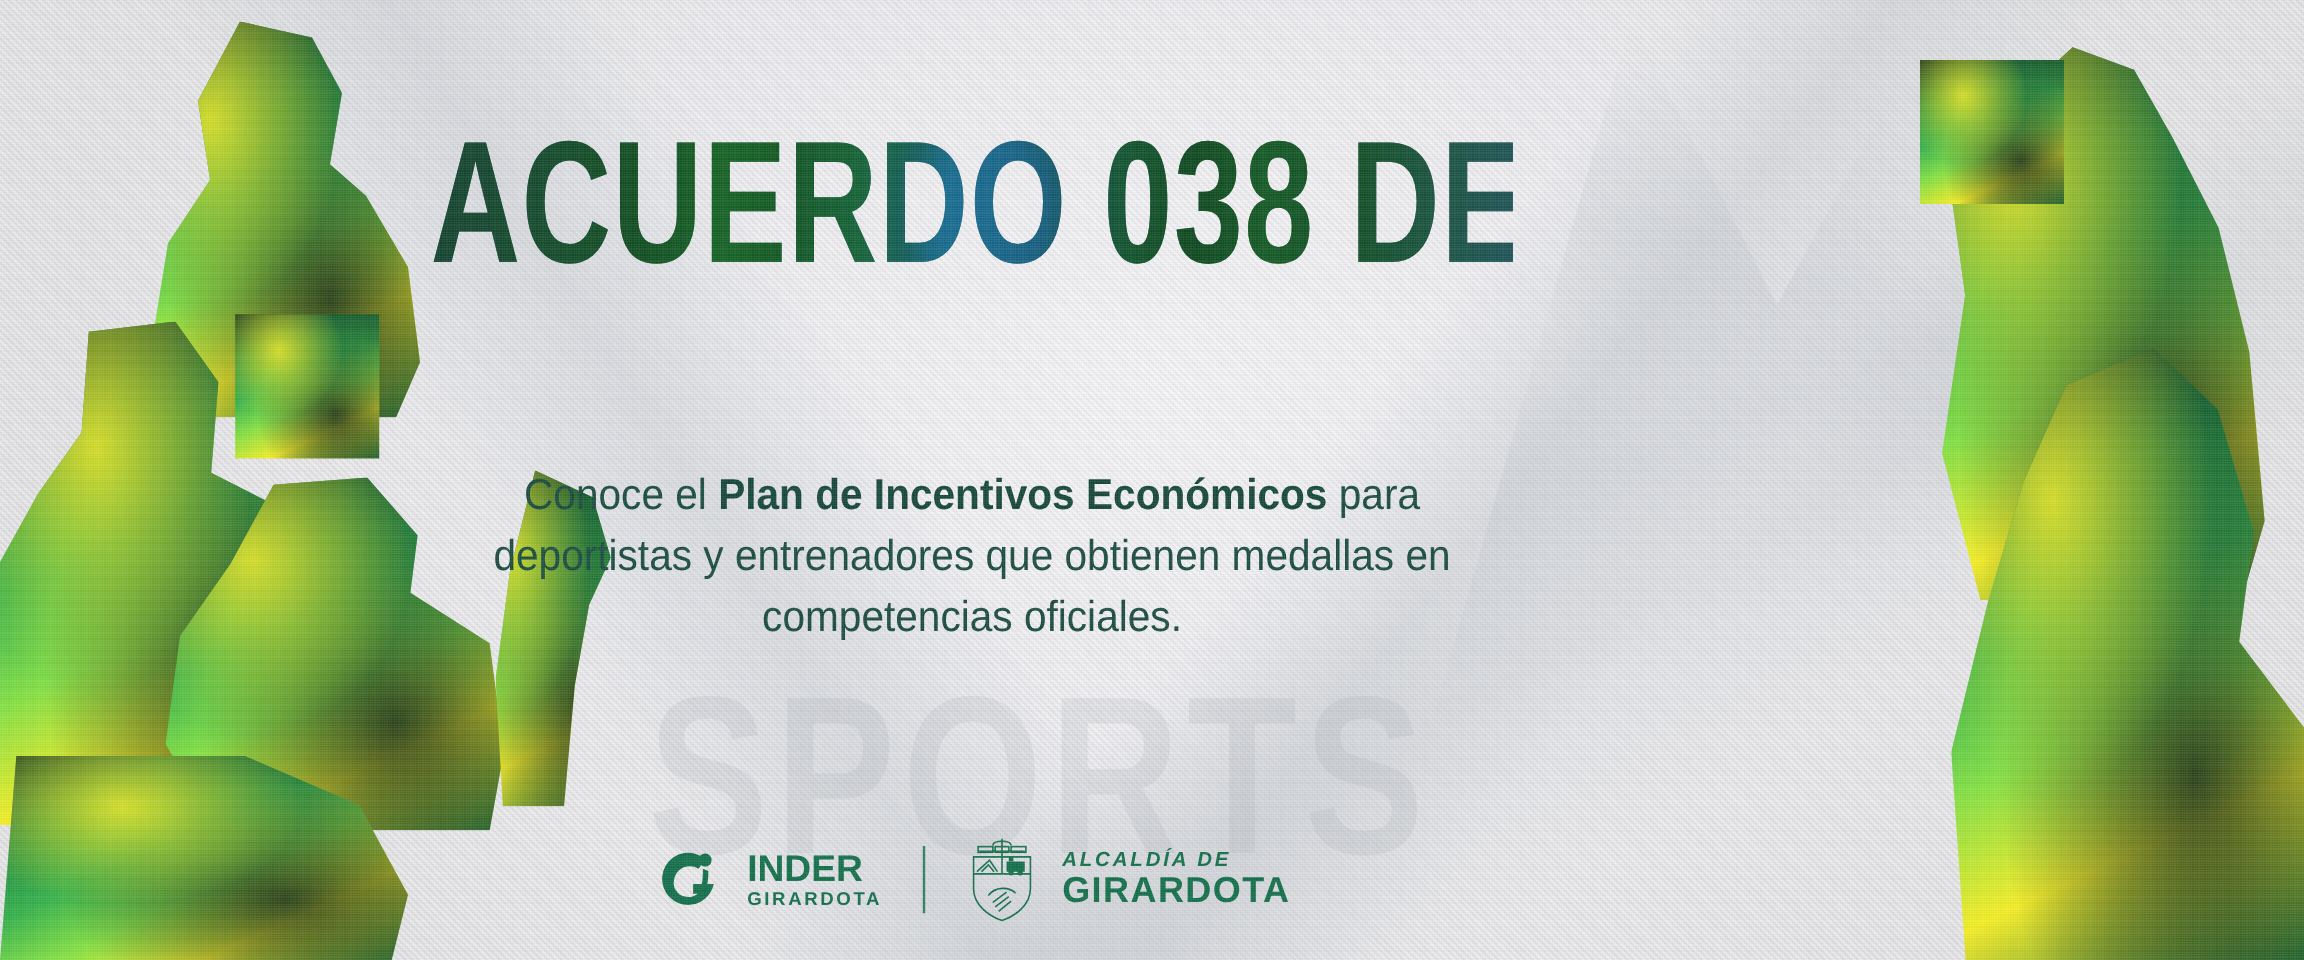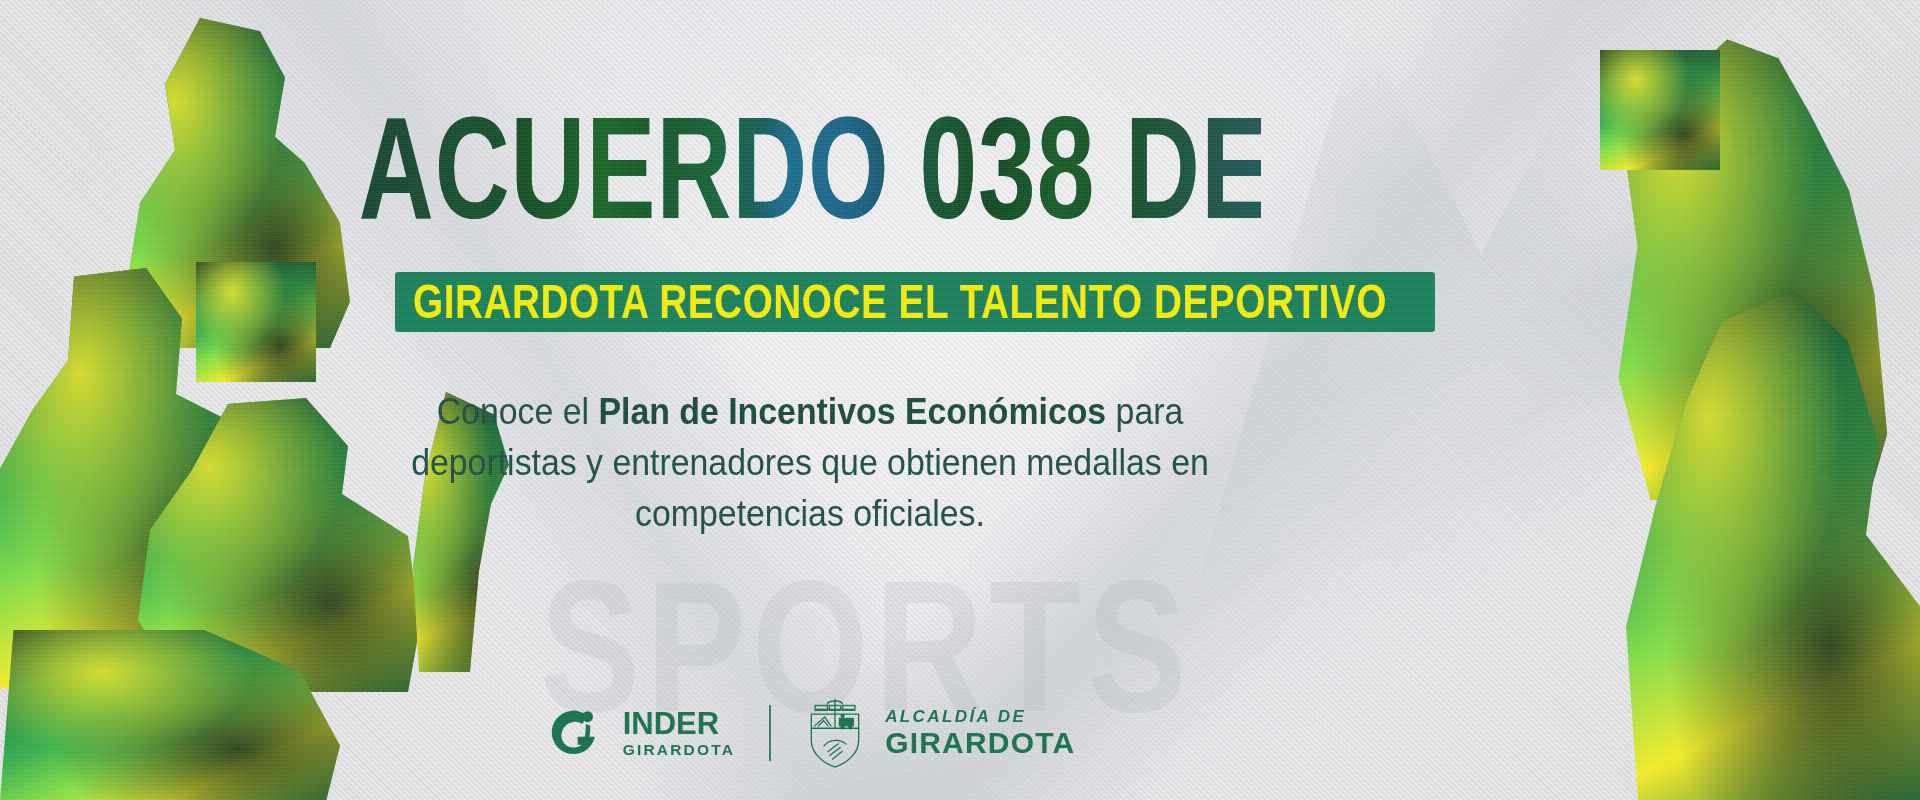--- a/index.html
+++ b/index.html
@@ -223,23 +223,20 @@
     <div class="fig" id="f-cycg">
       <div class="body"></div>
         <div class="shade"></div>
     </div>
   </div>
 
   <div class="content">
 
     <div class="title">ACUERDO 038 DE 2025</div>
 
-    <div class="subtitle-band">
-      <span class="txt">GIRARDOTA RECONOCE EL TALENTO DEPORTIVO</span>
-    </div>
 
     <p class="paragraph">
       <span>Conoce el </span><b>Plan de Incentivos Económicos</b><span> para deportistas y entrenadores que obtienen medallas en competencias oficiales.</span>
     </p>
 
   </div>
 
   <div class="footer">
 
     <div class="logo">

